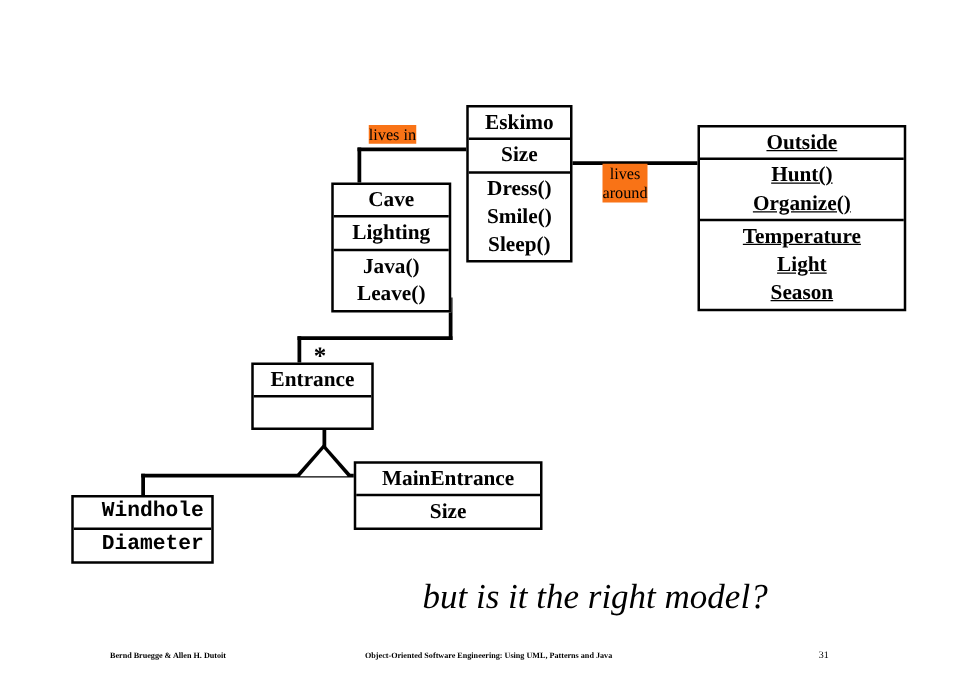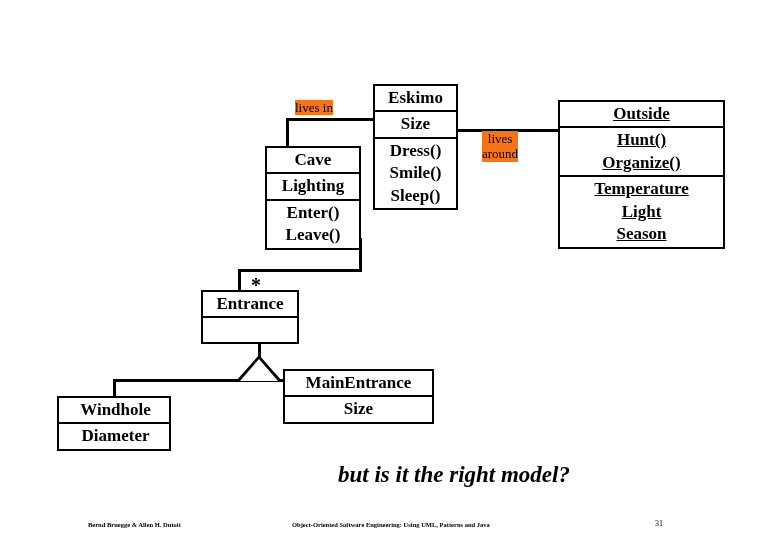--- a/index.html
+++ b/index.html
@@ -28,22 +28,22 @@
     font-size: 25px;
     font-weight: bold;
     font-style: italic;
     letter-spacing: 0.1px;
     white-space: nowrap;
   }
   .closing-question {
     position: absolute;
     left: 338px;
     top: 462px;
-    font-size: 23px;
-    font-weight: bold;
+    font-size: 28px;
+    font-weight: normal;
     font-style: italic;
     white-space: nowrap;
   }
 
   
   .uml-class {
     position: absolute;
     border: 2px solid #000000;
     background: #ffffff;
     box-sizing: border-box;
@@ -60,22 +60,23 @@
     min-height: 22px;
   }
   .uml-line {
     font-size: 17px;
     font-weight: bold;
     line-height: 1.32;
     text-align: center;
     white-space: nowrap;
   }
   .uml-line.left {
-    text-align: center;
+    text-align: right;
     padding-left: 3px;
+    font-family: Liberation Mono, monospace;
   }
 
   
   .conn {
     position: absolute;
     background: #000000;
     z-index: 1;
   }
   .conn.h { height: 3px; }
   .conn.v { width: 3px; }
@@ -177,21 +178,21 @@
   </div>
 
   <div class="uml-class" style="left:265px; top:146px; width:96px;">
     <div class="compartment">
       <div class="uml-line">Cave</div>
     </div>
     <div class="compartment">
       <div class="uml-line">Lighting</div>
     </div>
     <div class="compartment">
-      <div class="uml-line">Enter()</div>
+      <div class="uml-line">Java()</div>
       <div class="uml-line">Leave()</div>
     </div>
   </div>
 
   <div class="uml-class" style="left:558px; top:100px; width:167px;text-decoration:underline;">
     <div class="compartment">
       <div class="uml-line">Outside</div>
     </div>
     <div class="compartment">
       <div class="uml-line">Hunt()</div>

